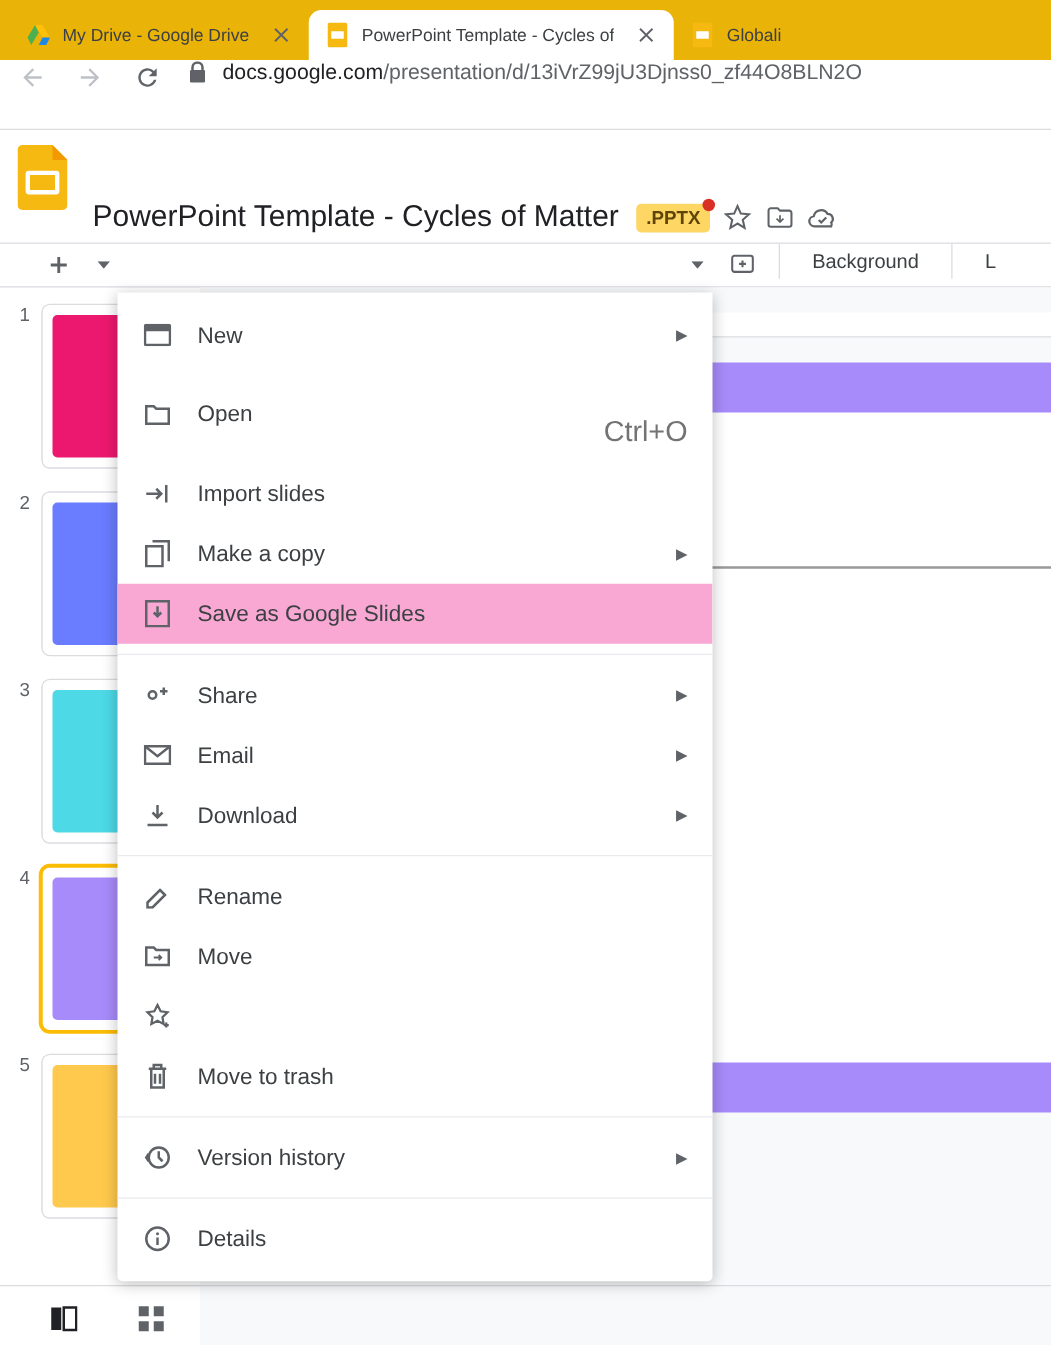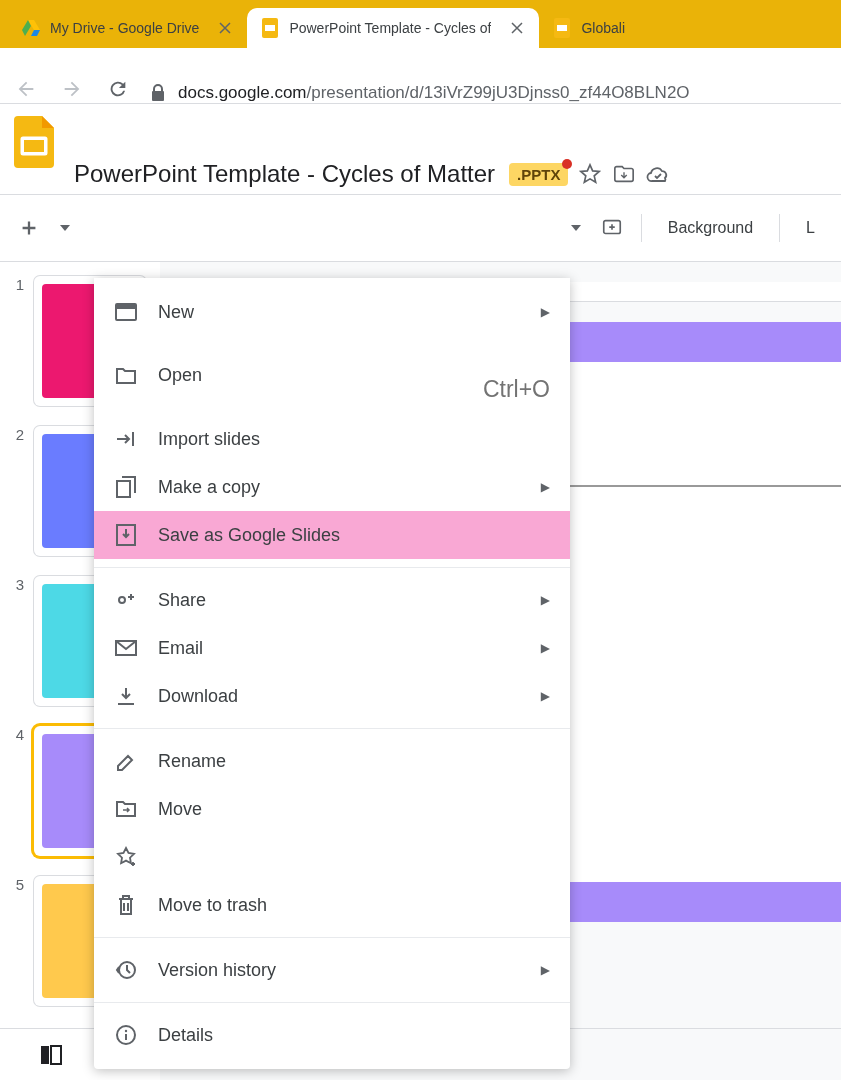--- a/index.html
+++ b/index.html
@@ -6,21 +6,21 @@
 body { width: 841px; height: 1080px; overflow: hidden; background: #fff; }
 
 
 .browser-tabs { height: 48px; background: #eab308; display: flex; padding: 8px 8px 0 8px; gap: 0; }
 .tab { display: flex; align-items: center; padding: 10px 14px; border-radius: 10px 10px 0 0; gap: 10px; font-size: 14px; color: #3c4043; min-width: 0; }
 .tab.active { background: #fff; }
 .tab-favicon { width: 18px; height: 18px; display: flex; align-items: center; justify-content: center; flex-shrink: 0; }
 .tab-title { white-space: nowrap; overflow: hidden; text-overflow: ellipsis; max-width: 220px; }
 .tab-close { margin-left: 8px; width: 16px; height: 16px; display: flex; align-items: center; justify-content: center; cursor: pointer; }
 
-.address-bar { height: 56px; background: #fff; display: flex; align-items: flex-end; padding: 0 12px; gap: 18px; border-bottom: 1px solid #dadce0; }
+.address-bar { height: 56px; background: #fff; display: flex; align-items: flex-start; padding: 0 12px; gap: 18px; border-bottom: 1px solid #dadce0; }
 .nav-btn { width: 28px; height: 28px; display: flex; align-items: center; justify-content: center; color: #5f6368; cursor: pointer; }
 .nav-btn.disabled { color: #bdc1c6; }
 .url-box { flex: 1; display: flex; align-items: center; gap: 12px; font-size: 17px; color: #5f6368; }
 .url-host { color: #202124; }
 .url-path { color: #5f6368; }
 
 
 .app-header { display: flex; align-items: flex-start; padding: 10px 16px 0 12px; gap: 14px; }
 .logo { width: 44px; height: 56px; display: flex; align-items: center; justify-content: center; }
 .header-main { flex: 1; margin-top: 44px; }
@@ -29,21 +29,21 @@
 .pptx-badge { position: relative; background: #fdd663; color: #5f440a; font-weight: bold; font-size: 15px; padding: 3px 8px; border-radius: 4px; }
 .pptx-badge::after { content: ''; position: absolute; top: -4px; right: -4px; width: 10px; height: 10px; background: #d93025; border-radius: 50%; }
 .header-icon { width: 24px; height: 24px; color: #5f6368; cursor: pointer; display: flex; align-items: center; justify-content: center; }
 
 .menubar { display: flex; align-items: center; gap: 0; margin-top: 4px; font-size: 18px; }
 .menubar-item { padding: 6px 12px; color: #202124; cursor: pointer; border-radius: 4px; }
 .menubar-item.active { background: #feefc3; }
 .last-edit { color: #5f6368; text-decoration: underline; margin-left: 10px; }
 
 
-.toolbar { height: 68px; border-top: 1px solid #dadce0; border-bottom: 1px solid #dadce0; display: flex; align-items: center; padding: 0 12px; gap: 8px; margin-top: 4px; }
+.toolbar { height: 36px; border-top: 1px solid #dadce0; border-bottom: 1px solid #dadce0; display: flex; padding: 0 30px; gap: 8px; margin-top: 4px; }
 .toolbar-btn { display: flex; align-items: center; justify-content: center; padding: 6px; color: #5f6368; cursor: pointer; }
 .toolbar-sep { width: 1px; height: 28px; background: #dadce0; margin: 0 4px; }
 .background-btn { padding: 6px 14px; font-size: 16px; color: #3c4043; cursor: pointer; }
 
 
 .main-area { display: flex; height: calc(1080px - 48px - 56px - 42px - 36px - 52px); position: relative; }
 
 .thumb-panel { width: 160px; padding: 14px 10px; overflow-y: auto; }
 .thumb-row { display: flex; align-items: flex-start; gap: 10px; margin-bottom: 20px; }
 .thumb-num { font-size: 15px; color: #5f6368; width: 14px; text-align: right; }
@@ -56,21 +56,21 @@
 .slide-canvas { margin: 20px 0 0 0px; background: #a78bfa; padding: 40px 0 40px 30px; height: 600px; }
 .slide-content { background: #fff; border-radius: 24px 0 0 24px; padding: 30px 0 30px 30px; height:100%; }
 .pager-dots { display: flex; gap: 6px; margin-bottom: 14px; }
 .pager-dots span { width: 10px; height: 10px; border-radius: 50%; }
 .slide-title { font-size: 48px; font-weight: 800; color: #111; border-bottom: 2px solid #999; padding-bottom: 14px; margin-bottom: 34px; white-space:nowrap; overflow:hidden;}
 .slide-body { font-size: 26px; color: #111; line-height: 1.45; }
 .slide-body ul { list-style: disc; padding-left: 26px; }
 .formula { margin: 22px 0; }
 
 
-.file-menu { position: absolute; top: 16px; left: 94px; width: 476px; background: #fff; border-radius: 0 0 4px 4px; box-shadow: 0 2px 12px rgba(0,0,0,.25); z-index: 10; padding: 10px 0; max-height: 840px; overflow-y: auto; }
+.file-menu { position: absolute; top: 4px; left: 94px; width: 476px; background: #fff; border-radius: 0 0 4px 4px; box-shadow: 0 2px 12px rgba(0,0,0,.25); z-index: 10; padding: 10px 0; max-height: 840px; overflow-y: auto; }
 .file-menu::-webkit-scrollbar { width: 12px; }
 .file-menu::-webkit-scrollbar-thumb { background: #bdc1c6; border-radius: 6px; }
 .menu-item { display: flex; align-items: center; padding: 12px 20px; gap: 20px; font-size: 18px; color: #3c4043; cursor: pointer; }
 .menu-item:hover, .menu-item.hover { background: #f9a8d4; }
 .menu-icon { width: 24px; height: 24px; display: flex; align-items: center; justify-content: center; color: #5f6368; flex-shrink: 0; }
 .menu-label { flex: 1; }
 .menu-shortcut { color: #737373; font-size: 23px; margin-top: 28px; }
 .menu-arrow { color: #5f6368; font-size: 12px; }
 .menu-divider { height: 1px; background: #e8eaed; margin: 8px 0; }
 

